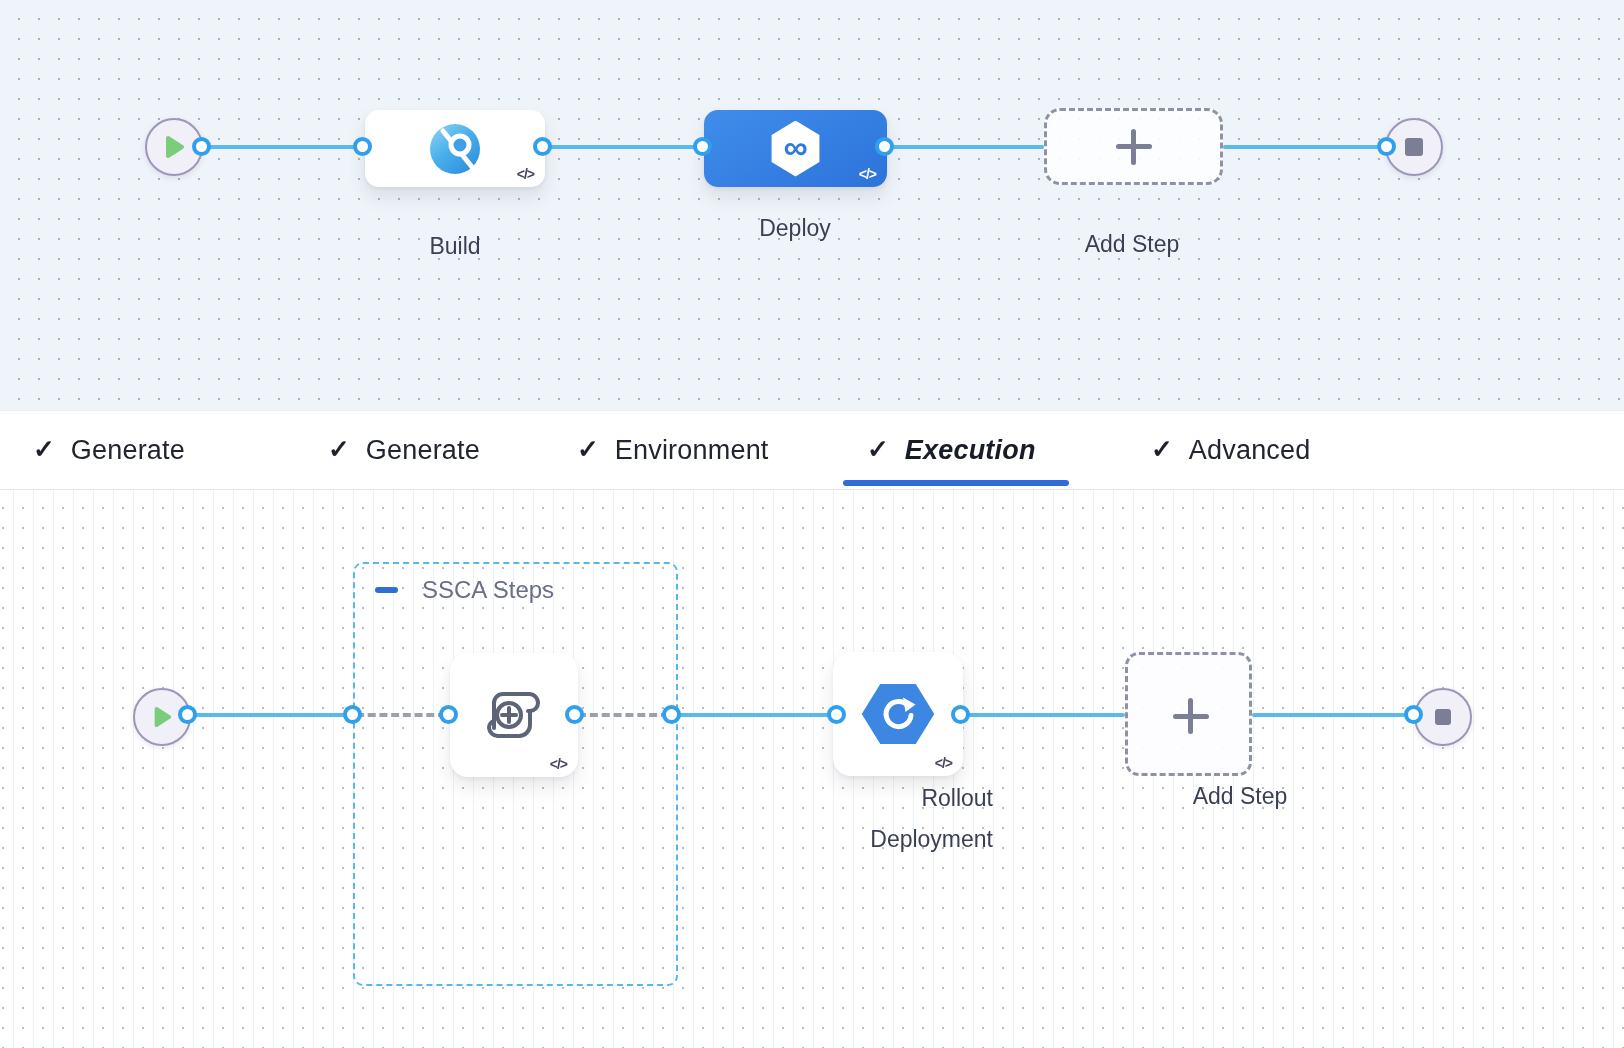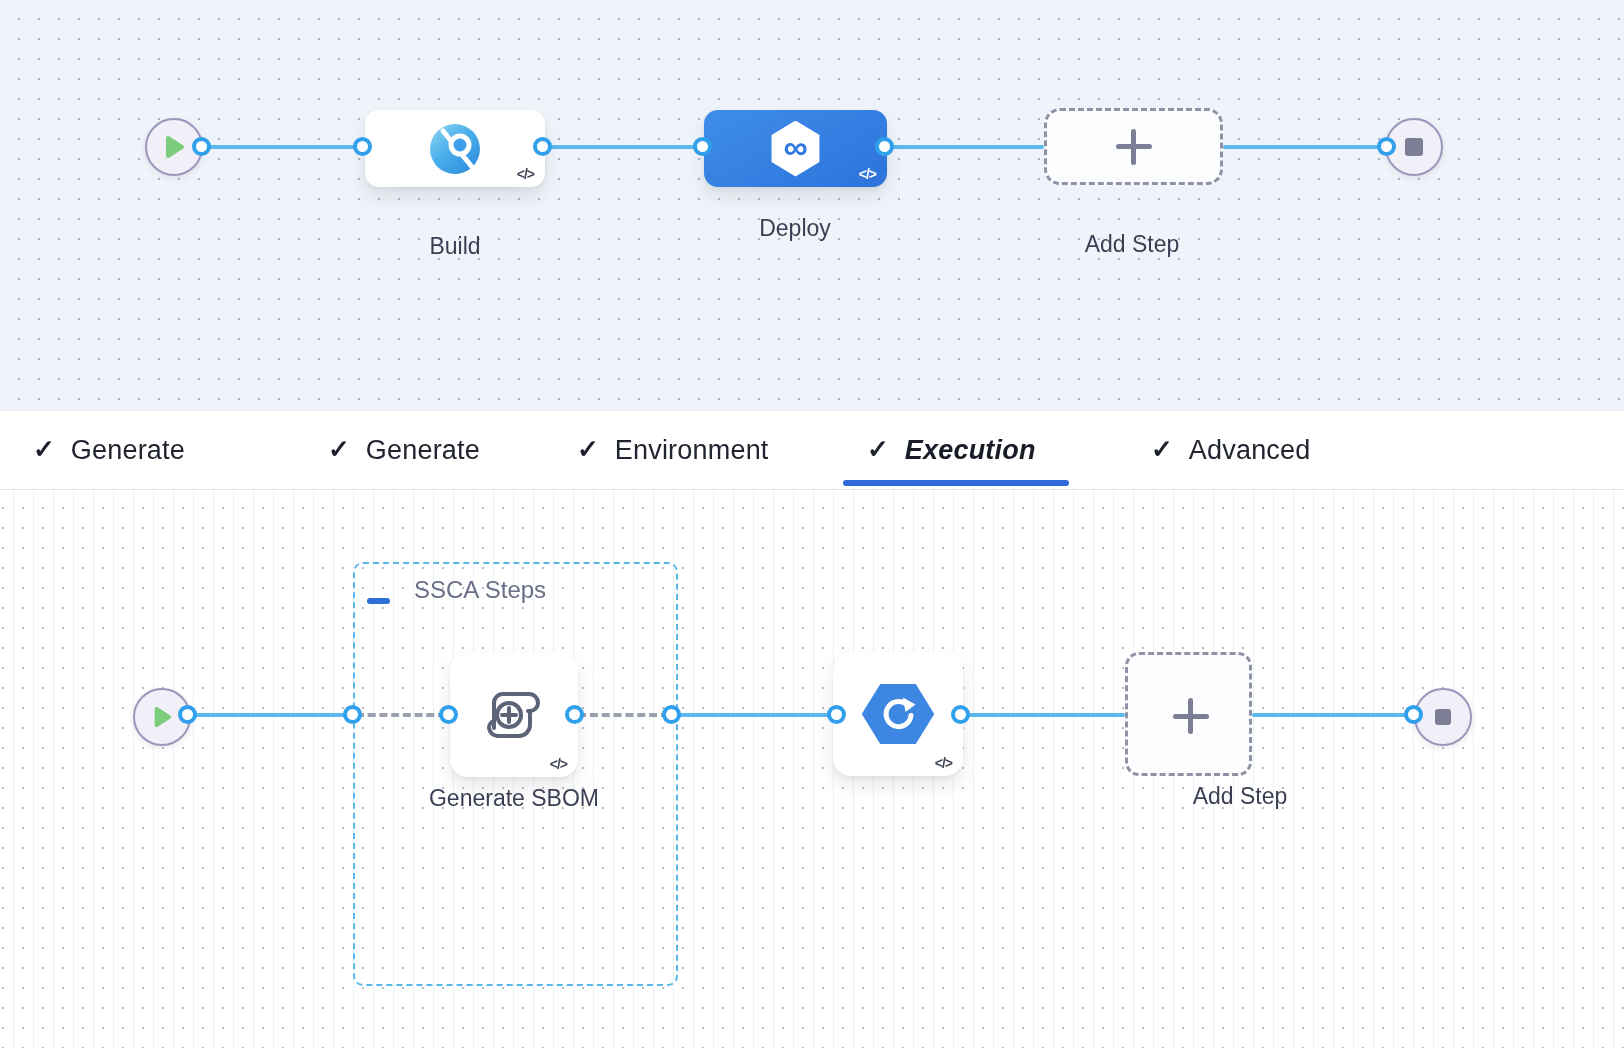--- a/index.html
+++ b/index.html
@@ -150,21 +150,21 @@
     <div class="tab" style="left:1151px;">
       <span class="check">✓</span>
       <span class="tab-label">Advanced</span>
     </div>
     <div class="tab-underline" style="left:843px;width:226px;"></div>
   </div>
 
   <div class="canvas-bottom">
 
     <div class="group-box" style="left:353px;top:72px;width:321px;height:420px;"></div>
-    <div class="group-header" style="left:367px;top:86px;align-items:flex-end;">
+    <div class="group-header" style="left:375px;top:86px;">
       <span class="collapse-bar"></span>
       <span class="group-title">SSCA Steps</span>
     </div>
 
     <div class="endpoint" style="left:133px;top:198px;width:54px;height:54px;">
       <svg width="22" height="24" viewBox="0 0 24 26">
         <path d="M6 4 L20 13 L6 22 Z" fill="#7ccd7b" stroke="#7ccd7b" stroke-width="4" stroke-linejoin="round"></path>
       </svg>
     </div>
 
@@ -208,16 +208,16 @@
 
     <div class="port" style="left:178px;top:215px;"></div>
     <div class="port" style="left:343px;top:215px;"></div>
     <div class="port" style="left:439px;top:215px;"></div>
     <div class="port" style="left:565px;top:215px;"></div>
     <div class="port" style="left:662px;top:215px;"></div>
     <div class="port" style="left:827px;top:215px;"></div>
     <div class="port" style="left:951px;top:215px;"></div>
     <div class="port" style="left:1404px;top:215px;"></div>
 
-    <div class="flow-label" style="left:514px;top:288px;">Generate SBOM</div>
+    <div class="flow-label wrap" style="left:898px;top:288px;">Rollout Deployment</div>
     <div class="flow-label" style="left:1240px;top:286px;">Add Step</div>
   </div>
 </div>
 
 </body></html>

